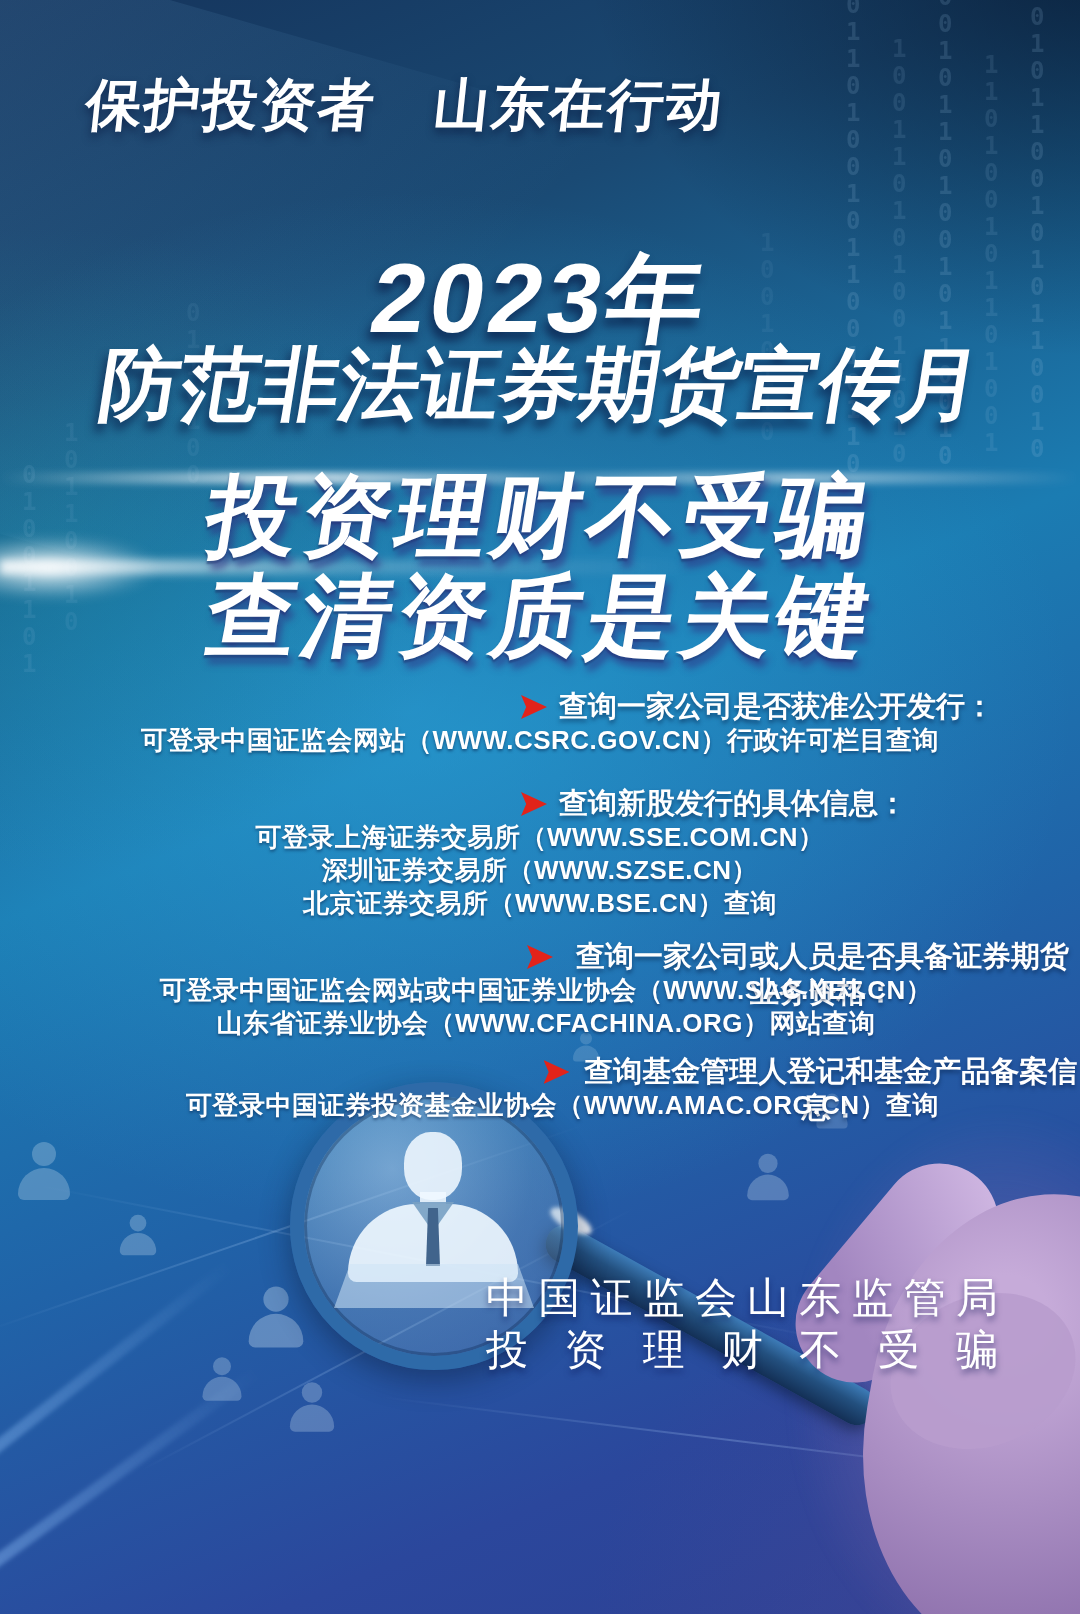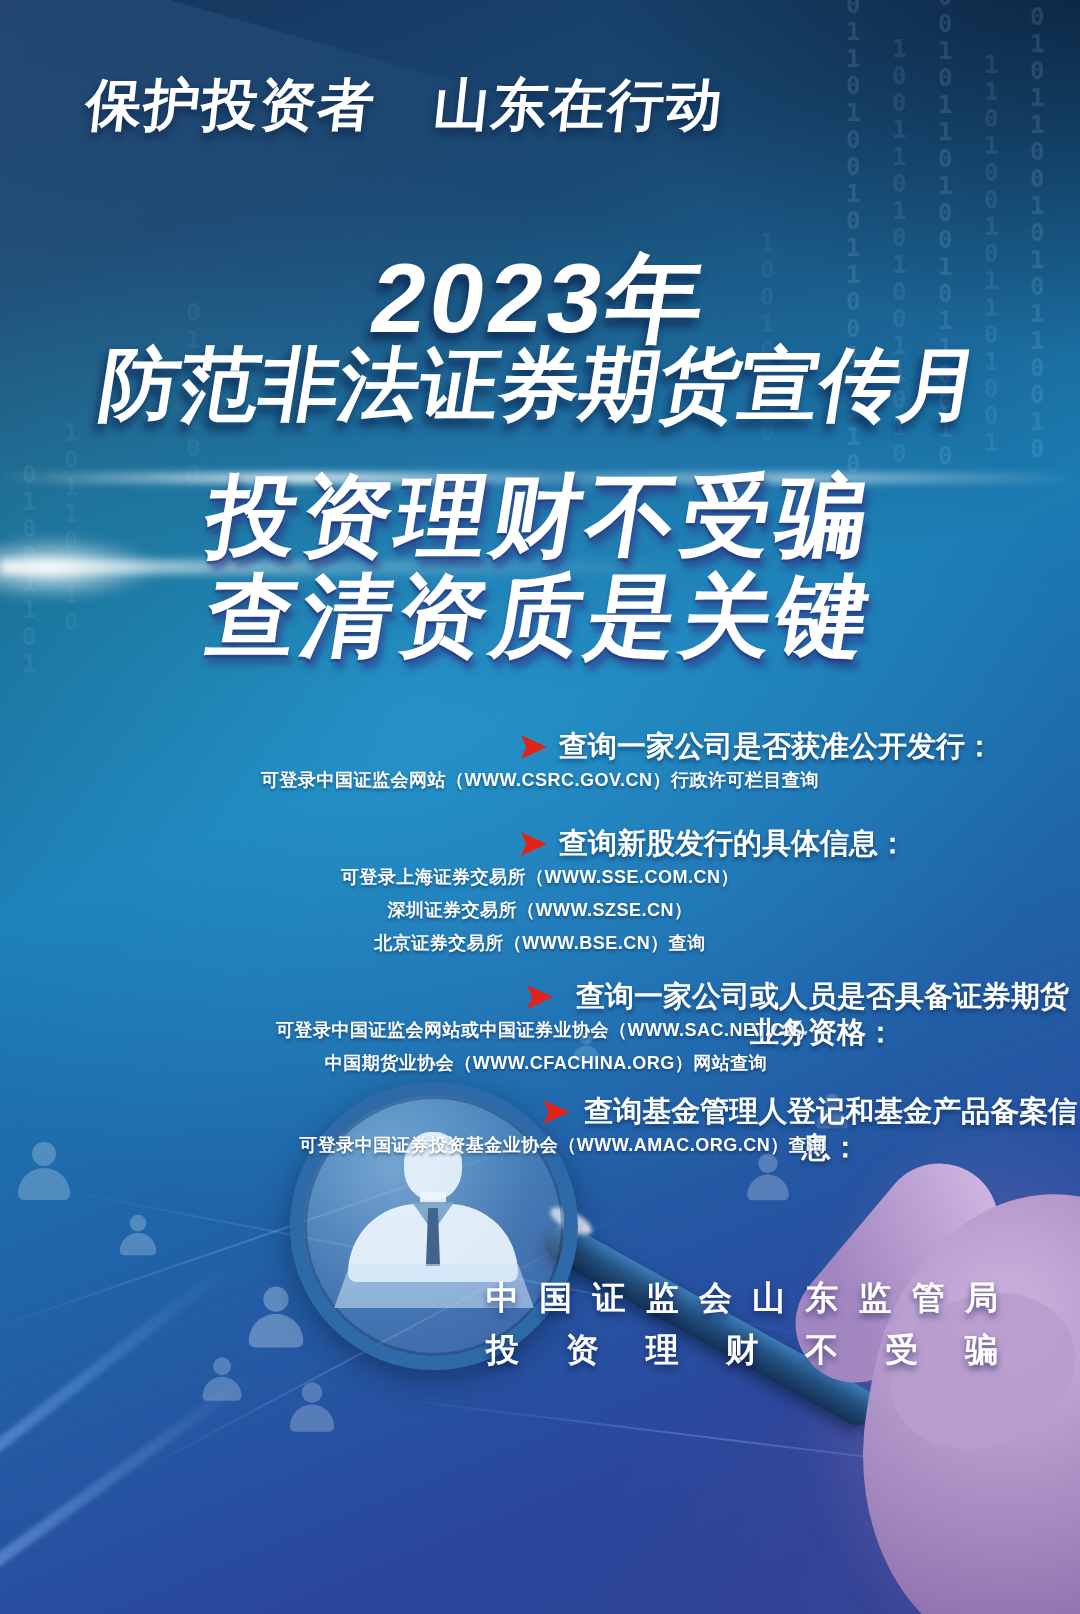--- a/index.html
+++ b/index.html
@@ -93,28 +93,28 @@
       transform:skewX(-9deg);text-shadow:-2px 8px 10px rgba(8,22,64,.65);}
   .main-title{left:0;top:332px;width:1080px;text-align:center;font-size:80px;font-weight:900;
       transform:skewX(-9deg);text-shadow:-2px 8px 10px rgba(8,22,64,.65);}
   .slogan{left:0;width:1080px;text-align:center;font-size:90px;font-weight:900;letter-spacing:5px;
       transform:skewX(-9deg);text-shadow:5px 9px 7px rgba(50,40,125,.55),0 3px 2px rgba(25,40,95,.5);}
   .slogan-1{top:456px;} .slogan-2{top:556px;}
 
   .section{left:0;width:1080px;text-align:center;color:#fff;}
   .sec-1{top:688px;} .sec-2{top:785px;} .sec-3{top:938px;padding-left:12px;} .sec-4{top:1053px;padding-left:45px;}
   .sec-head{position:relative;display:block;font-size:29px;font-weight:800;line-height:36px;
-      text-shadow:0 3px 4px rgba(5,30,70,.55);margin-top:40px;}
+      text-shadow:0 3px 4px rgba(5,30,70,.55);}
   .arrow{position:relative;display:inline-block;width:26px;height:24px;margin-right:12px;vertical-align:-3px;
       background:#e2231a;clip-path:polygon(0 0,100% 50%,0 100%,20% 50%);
       filter:drop-shadow(0 2px 2px rgba(10,30,70,.5));}
-  .sec-line{position:relative;display:block;font-size:18px;font-weight:600;line-height:33px;
+  .sec-line{position:relative;display:block;font-size:26px;font-weight:600;line-height:33px;
       text-shadow:0 2px 3px rgba(5,30,70,.5);letter-spacing:.5px;}
 
-  .orgs{right:82px;top:1272px;width:512px;color:#fff;font-size:33px;font-weight:700;}
+  .orgs{right:82px;top:1272px;width:512px;color:#fff;font-size:42px;font-weight:400;}
   .org-line{position:relative;display:block;line-height:52px;text-align:justify;text-align-last:justify;
       text-shadow:0 4px 6px rgba(10,18,80,.55);white-space:normal;}
 </style>
 </head>
 <body>
 
 <div class="poster">
 
   <div class="bin bin-1">0
 1
@@ -285,21 +285,21 @@
   <div class="section sec-2">
     <span class="sec-head"><span class="arrow"></span><span>查询新股发行的具体信息：</span></span>
     <span class="sec-line">可登录上海证券交易所（WWW.SSE.COM.CN）</span>
     <span class="sec-line">深圳证券交易所（WWW.SZSE.CN）</span>
     <span class="sec-line">北京证券交易所（WWW.BSE.CN）查询</span>
   </div>
 
   <div class="section sec-3">
     <span class="sec-head"><span class="arrow"></span><span>查询一家公司或人员是否具备证券期货业务资格：</span></span>
     <span class="sec-line">可登录中国证监会网站或中国证券业协会（WWW.SAC.NET.CN）</span>
-    <span class="sec-line">中国期货业协会（WWW.CFACHINA.ORG）网站查询</span>
+    <span class="sec-line">山东省证券业协会（WWW.CFACHINA.ORG）网站查询</span>
   </div>
 
   <div class="section sec-4">
     <span class="sec-head"><span class="arrow"></span><span>查询基金管理人登记和基金产品备案信息：</span></span>
     <span class="sec-line">可登录中国证券投资基金业协会（WWW.AMAC.ORG.CN）查询</span>
   </div>
 
   <div class="orgs">
     <span class="org-line">中国证监会山东监管局</span>
     <span class="org-line">投资理财不受骗</span>

